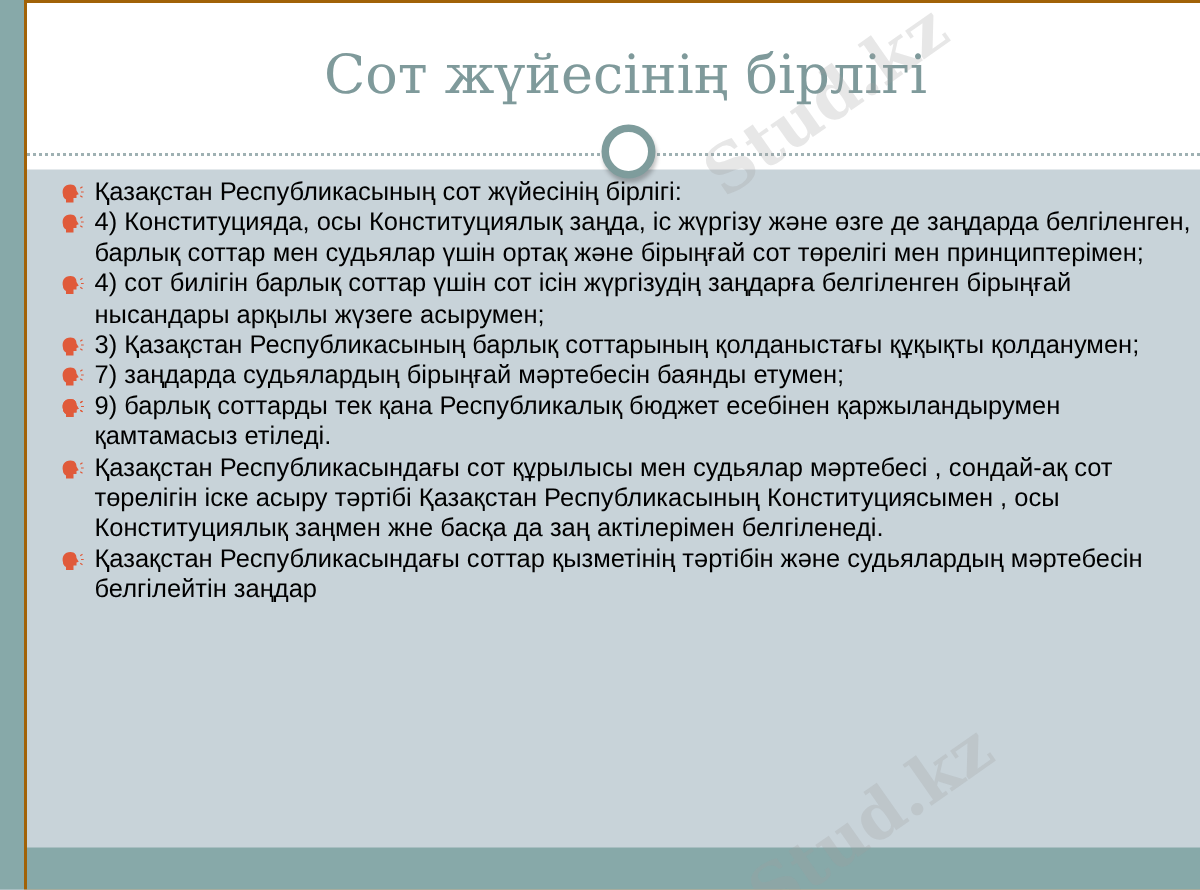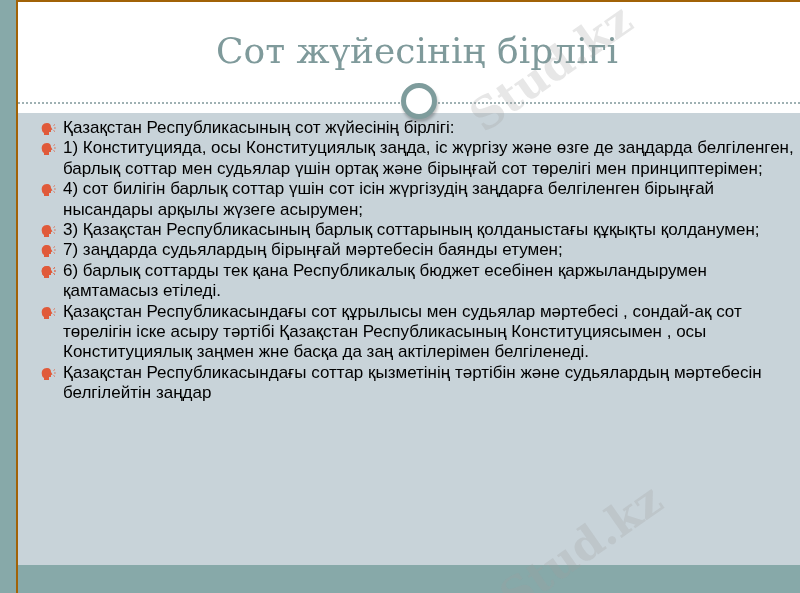--- a/index.html
+++ b/index.html
@@ -71,21 +71,21 @@
           <path d="M2 8 C1 4 3 1 7 1 C10 1 11 3 11 5 L12.5 7.5 L11 8 L11 10 L9 10 L9 13 L4 13 L4 11 C2.5 10 2 9 2 8 Z" fill="#e05a3a"></path>
           <path d="M13.5 3.5 L15 2.5 M14 6 L15.8 6 M13.5 8.5 L15 9.5" stroke="#e05a3a" stroke-width="0.8"></path>
         </svg>
       <span> Қазақстан Республикасының сот жүйесінің бірлігі:</span>
     </div>
     <div class="bullet-item">
       <svg class="bullet-icon" viewBox="0 0 16 14">
           <path d="M2 8 C1 4 3 1 7 1 C10 1 11 3 11 5 L12.5 7.5 L11 8 L11 10 L9 10 L9 13 L4 13 L4 11 C2.5 10 2 9 2 8 Z" fill="#e05a3a"></path>
           <path d="M13.5 3.5 L15 2.5 M14 6 L15.8 6 M13.5 8.5 L15 9.5" stroke="#e05a3a" stroke-width="0.8"></path>
         </svg>
-      <span> 1) Конституцияда, осы Конституциялық заңда, іс жүргізу және өзге де заңдарда белгіленген, барлық соттар мен судьялар үшін ортақ және бірыңғай сот төрелігі мен принциптерімен;</span>
+      <span> 4) Конституцияда, осы Конституциялық заңда, іс жүргізу және өзге де заңдарда белгіленген, барлық соттар мен судьялар үшін ортақ және бірыңғай сот төрелігі мен принциптерімен;</span>
     </div>
     <div class="bullet-item">
       <svg class="bullet-icon" viewBox="0 0 16 14">
           <path d="M2 8 C1 4 3 1 7 1 C10 1 11 3 11 5 L12.5 7.5 L11 8 L11 10 L9 10 L9 13 L4 13 L4 11 C2.5 10 2 9 2 8 Z" fill="#e05a3a"></path>
           <path d="M13.5 3.5 L15 2.5 M14 6 L15.8 6 M13.5 8.5 L15 9.5" stroke="#e05a3a" stroke-width="0.8"></path>
         </svg>
       <span> 4) сот билігін барлық соттар үшін сот ісін жүргізудің заңдарға белгіленген бірыңғай нысандары арқылы жүзеге асырумен;</span>
     </div>
     <div class="bullet-item">
       <svg class="bullet-icon" viewBox="0 0 16 14">
@@ -105,21 +105,21 @@
       <svg class="bullet-icon" viewBox="0 0 16 14">
           <path d="M2 8 C1 4 3 1 7 1 C10 1 11 3 11 5 L12.5 7.5 L11 8 L11 10 L9 10 L9 13 L4 13 L4 11 C2.5 10 2 9 2 8 Z" fill="#e05a3a"></path>
           <path d="M13.5 3.5 L15 2.5 M14 6 L15.8 6 M13.5 8.5 L15 9.5" stroke="#e05a3a" stroke-width="0.8"></path>
         </svg>
     </div>
     <div class="bullet-item">
       <svg class="bullet-icon" viewBox="0 0 16 14">
           <path d="M2 8 C1 4 3 1 7 1 C10 1 11 3 11 5 L12.5 7.5 L11 8 L11 10 L9 10 L9 13 L4 13 L4 11 C2.5 10 2 9 2 8 Z" fill="#e05a3a"></path>
           <path d="M13.5 3.5 L15 2.5 M14 6 L15.8 6 M13.5 8.5 L15 9.5" stroke="#e05a3a" stroke-width="0.8"></path>
         </svg>
-      <span> 6) барлық соттарды тек қана Республикалық бюджет есебінен қаржыландырумен қамтамасыз етіледі.</span>
+      <span> 9) барлық соттарды тек қана Республикалық бюджет есебінен қаржыландырумен қамтамасыз етіледі.</span>
     </div>
     <div class="bullet-item">
       <svg class="bullet-icon" viewBox="0 0 16 14">
           <path d="M2 8 C1 4 3 1 7 1 C10 1 11 3 11 5 L12.5 7.5 L11 8 L11 10 L9 10 L9 13 L4 13 L4 11 C2.5 10 2 9 2 8 Z" fill="#e05a3a"></path>
           <path d="M13.5 3.5 L15 2.5 M14 6 L15.8 6 M13.5 8.5 L15 9.5" stroke="#e05a3a" stroke-width="0.8"></path>
         </svg>
       <span> Қазақстан Республикасындағы сот құрылысы мен судьялар мәртебесі , сондай-ақ сот төрелігін іске асыру тәртібі Қазақстан Республикасының Конституциясымен , осы Конституциялық заңмен жне басқа да заң актілерімен белгіленеді.</span>
     </div>
     <div class="bullet-item">
       <svg class="bullet-icon" viewBox="0 0 16 14">

